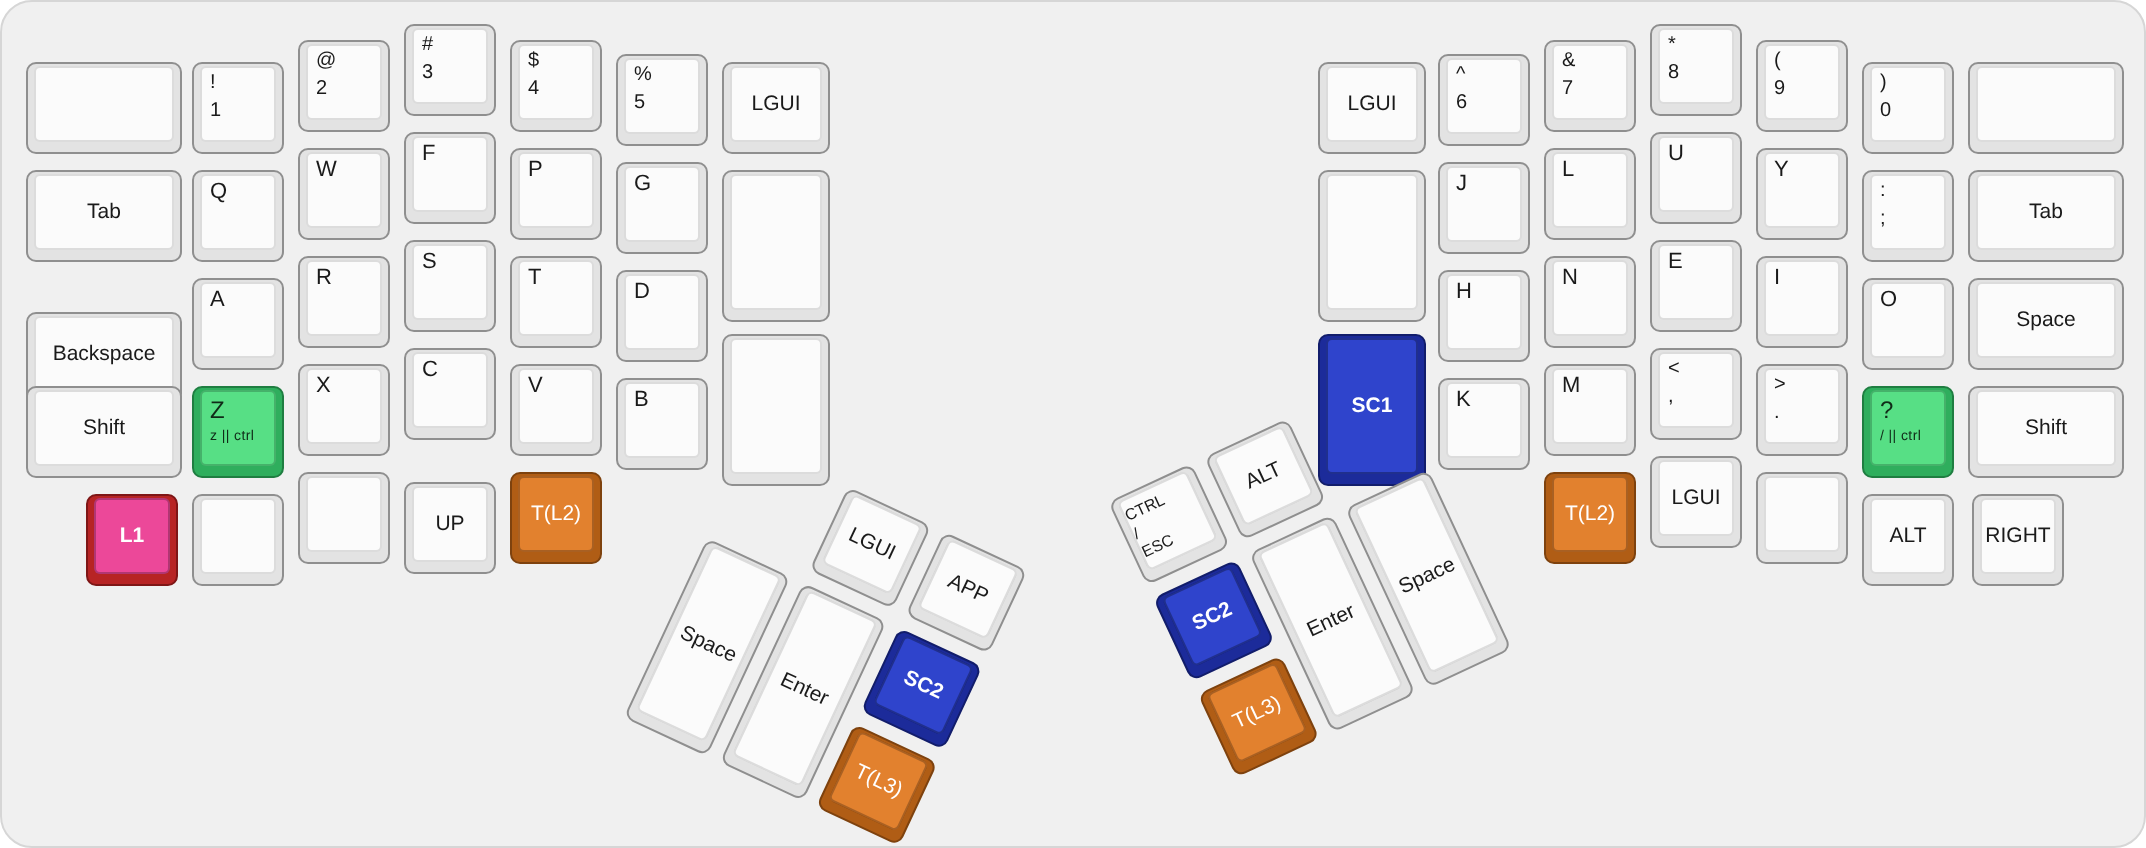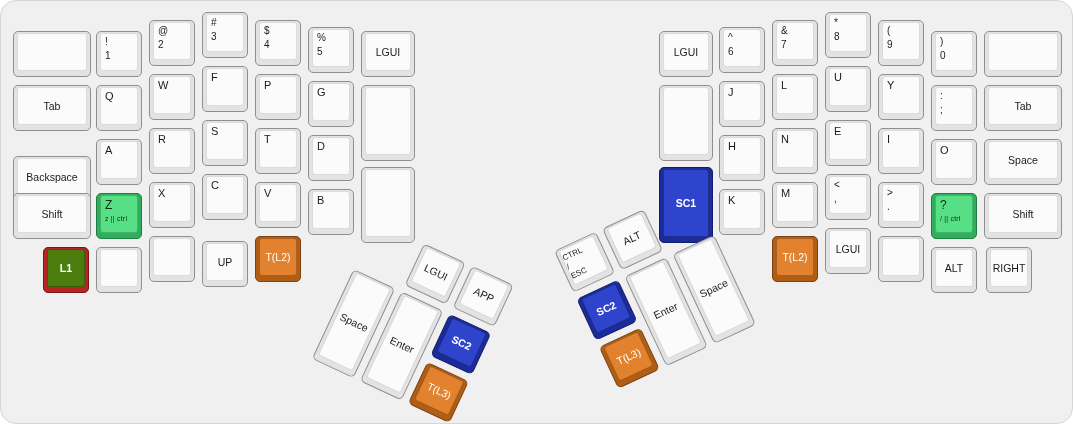--- a/index.html
+++ b/index.html
@@ -33,21 +33,21 @@
   
   .word .face { align-items:center; justify-content:center; font-size:10.5px; }
   
   .subkey .face { flex-direction:column; padding:2px 0 0 4px; }
   .subkey .main { font-size:12px; }
   .subkey .sub  { font-size:7px; margin-top:3px; letter-spacing:0.2px; }
   
   .stack .face { font-size:8px; line-height:10px; word-spacing:60px; }
   
   .red    { background:#b72424; border-color:#7e1616; }
-  .red    .face { background:#4d7c0f; color:#fff; font-weight:600; border-color:rgba(0,0,0,0.25); }
+  .red    .face { background:#ec4899; color:#fff; font-weight:600; border-color:rgba(0,0,0,0.25); }
   .green  { background:#2fae5d; border-color:#1f7e41; }
   .green  .face { background:#57df85; color:#102b18; border-color:rgba(0,0,0,0.2); }
   .blue   { background:#1c2b9a; border-color:#121d6b; }
   .blue   .face { background:#2f44cc; color:#fff; font-weight:600; border-color:rgba(0,0,0,0.3); }
   .orange { background:#b05d15; border-color:#7e420e; }
   .orange .face { background:#e2812e; color:#fff; border-color:rgba(0,0,0,0.25); }
   
   .thumb { position:absolute; width:152px; height:152px; transform-origin:0 0; }
   #thumb-left  { left:375px; top:220px; transform:rotate(25deg); }
   #thumb-right { left:553px; top:250px; transform:rotate(-25deg); }

